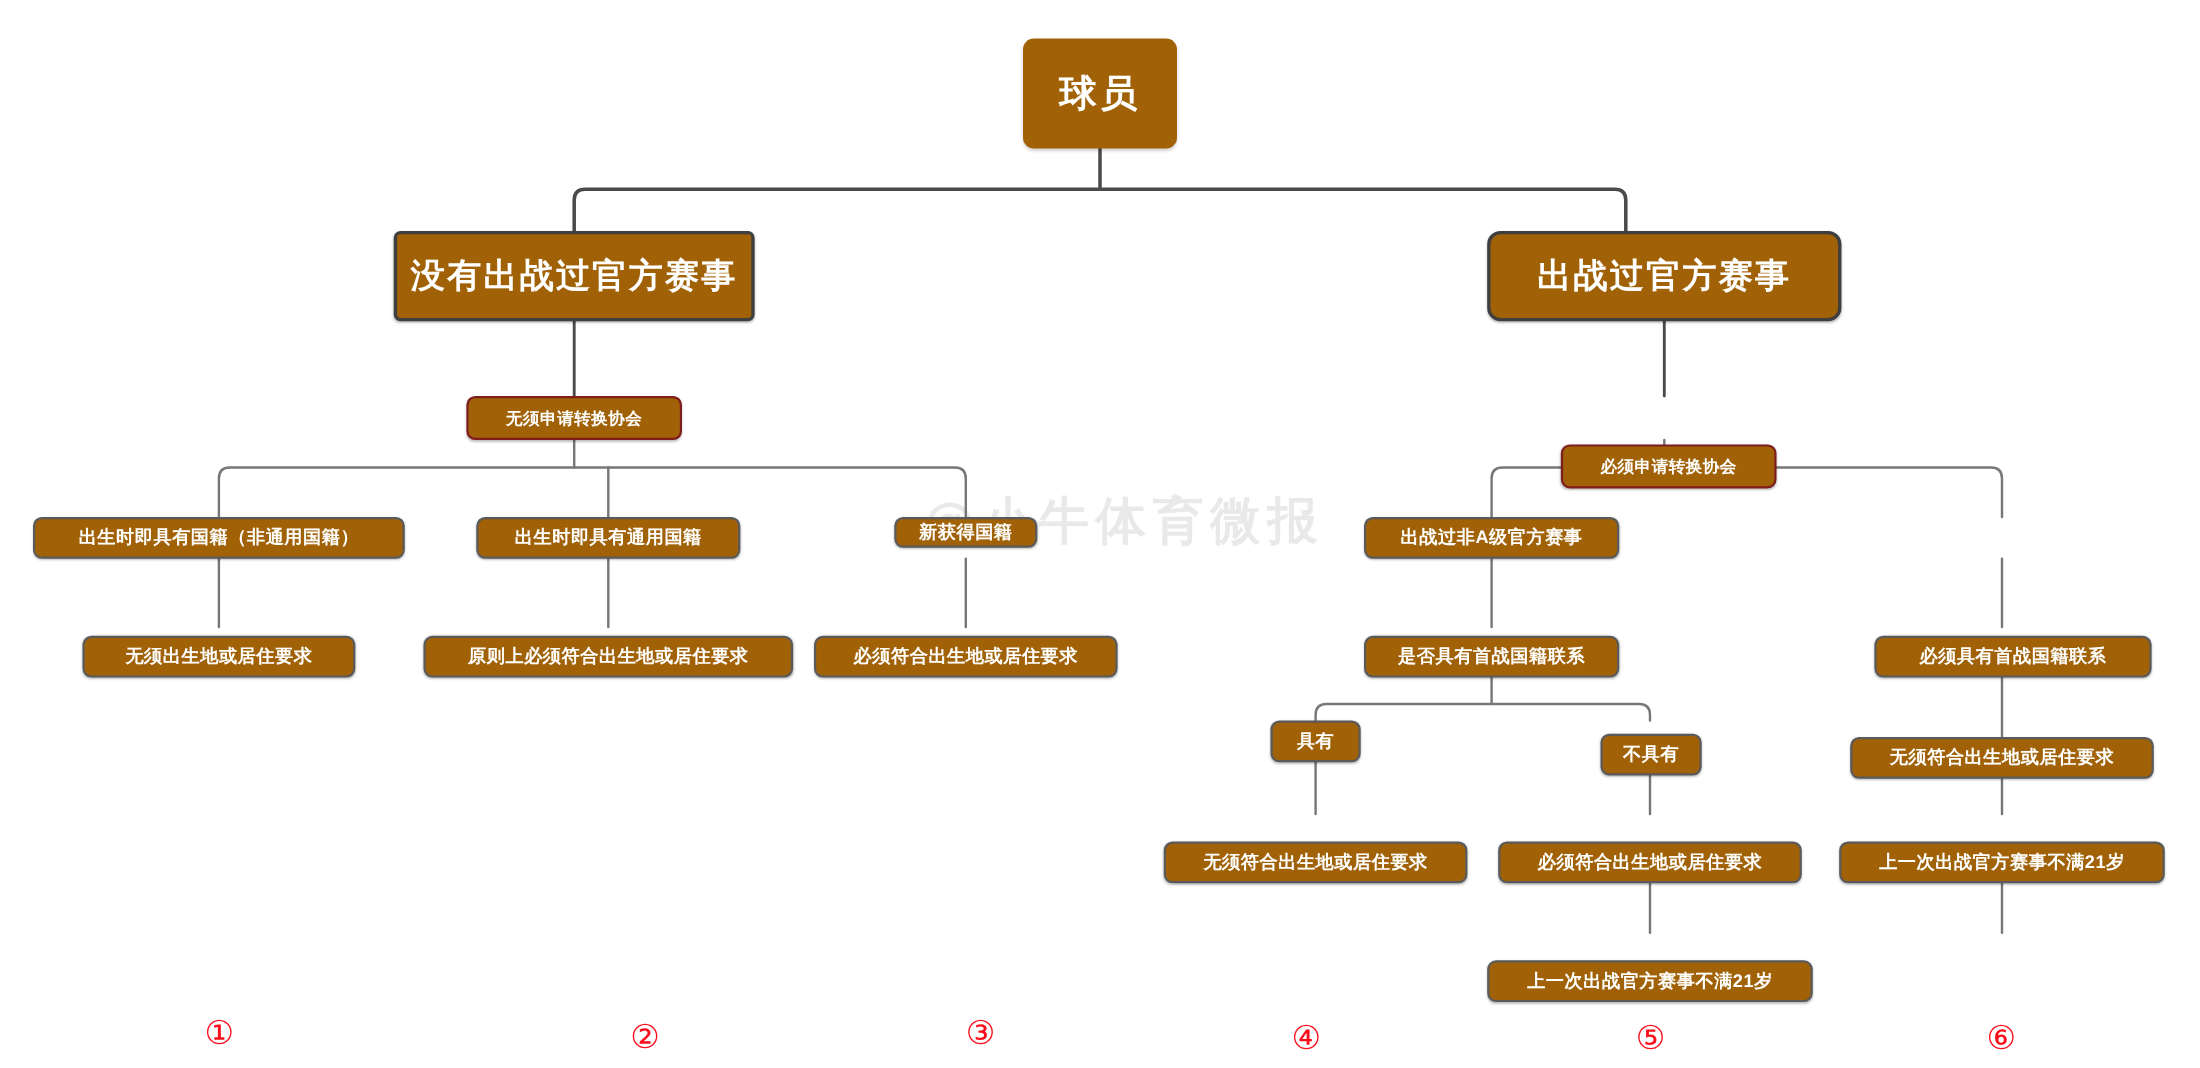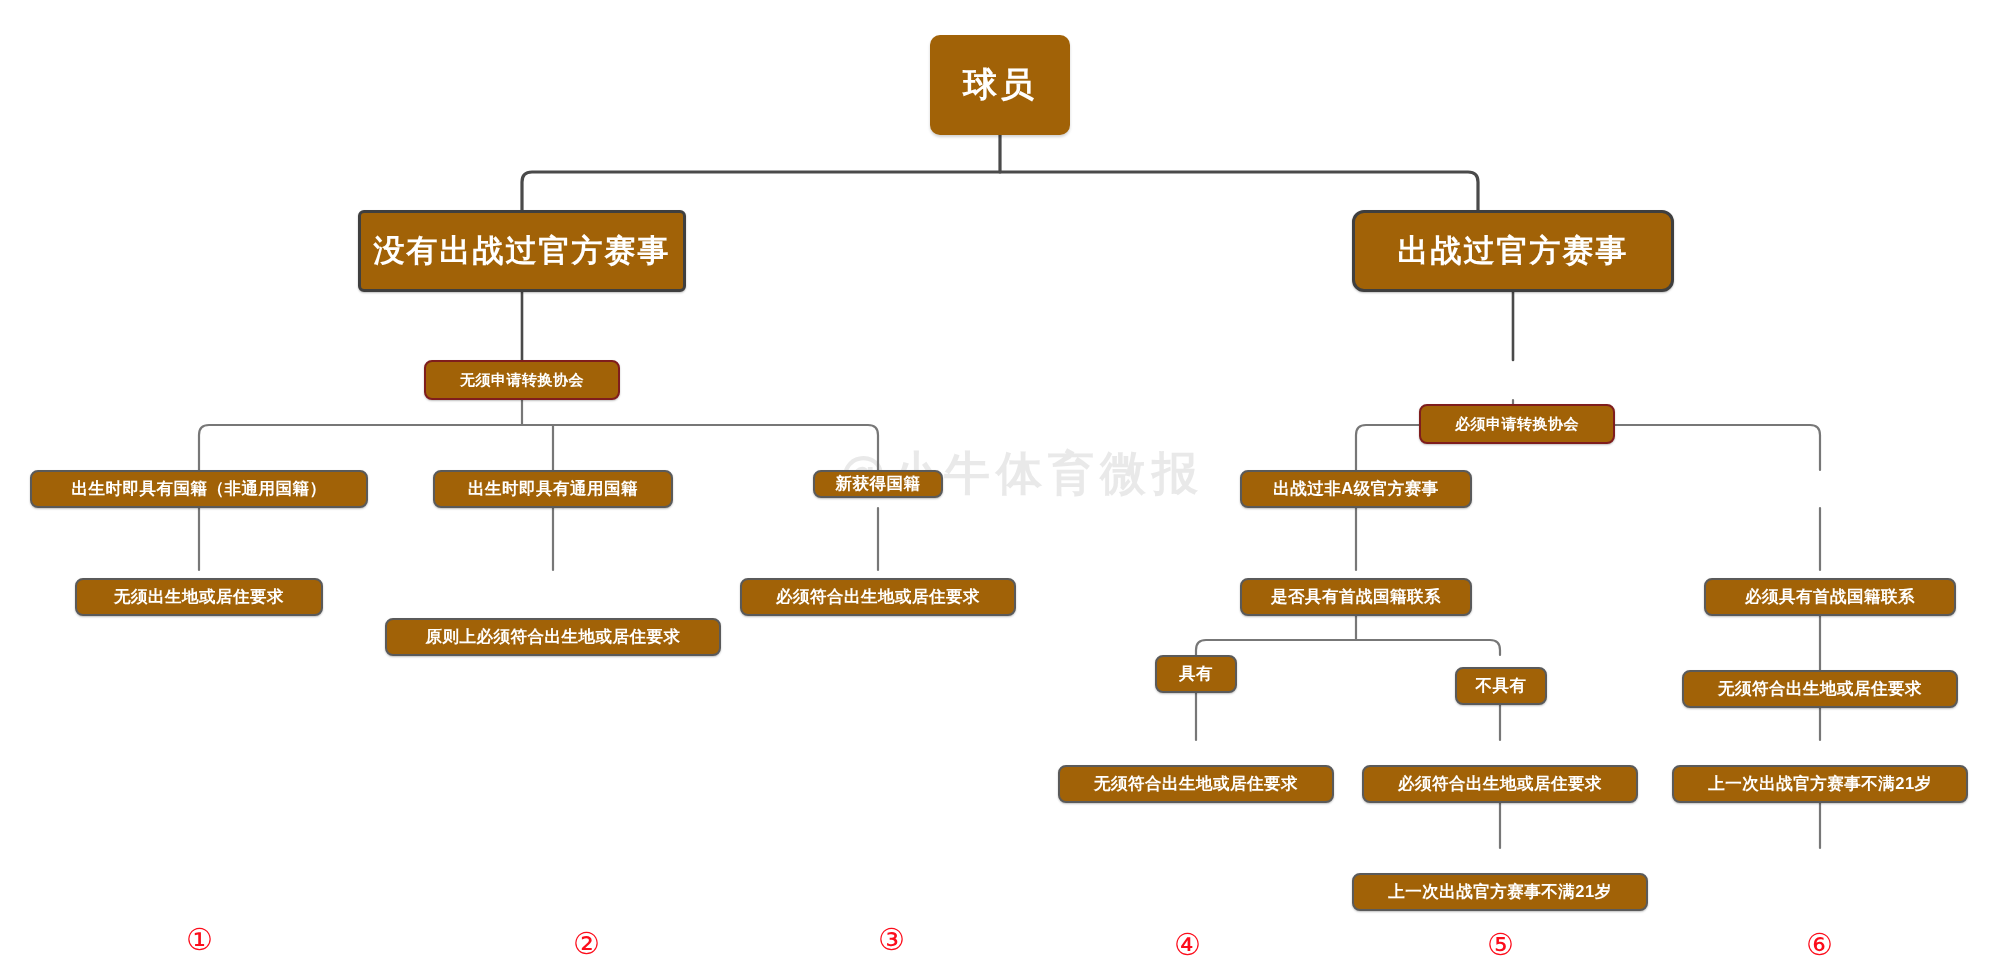--- a/index.html
+++ b/index.html
@@ -163,21 +163,21 @@
   <div class="node small" style="left:30px; top:470px; width:338px; height:38px;">
     <span>出生时即具有国籍（非通用国籍）</span>
   </div>
   <div class="node small" style="left:75px; top:578px; width:248px; height:38px;">
     <span>无须出生地或居住要求</span>
   </div>
 
   <div class="node small" style="left:433px; top:470px; width:240px; height:38px;">
     <span>出生时即具有通用国籍</span>
   </div>
-  <div class="node small" style="left:385px; top:578px; width:336px; height:38px;margin-top:40px;">
+  <div class="node small" style="left:385px; top:578px; width:336px; height:38px;">
     <span>原则上必须符合出生地或居住要求</span>
   </div>
 
   <div class="node small" style="left:813px; top:470px; width:130px; height:28px;">
     <span>新获得国籍</span>
   </div>
   <div class="node small" style="left:740px; top:578px; width:276px; height:38px;">
     <span>必须符合出生地或居住要求</span>
   </div>
 

